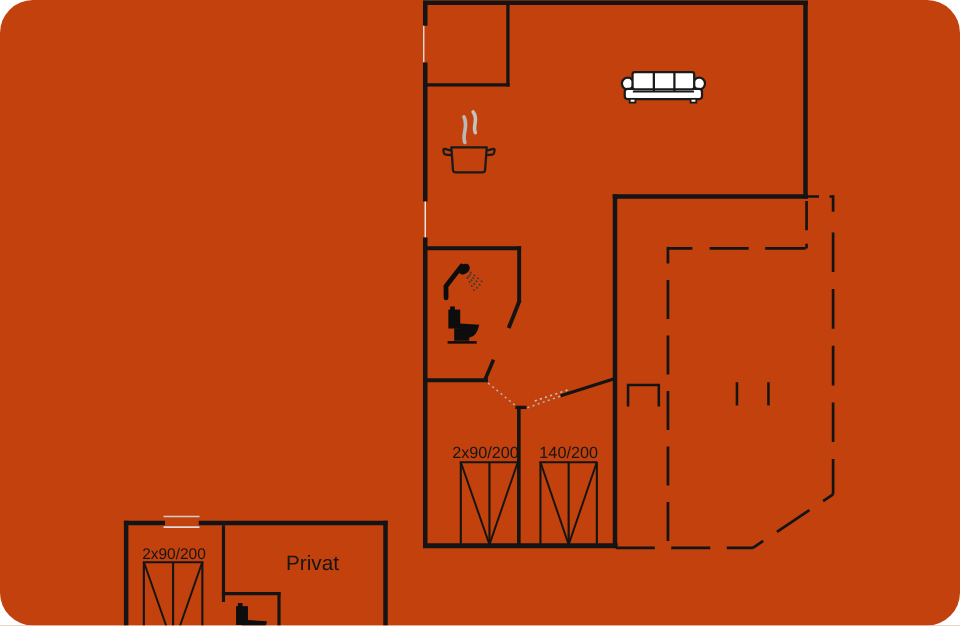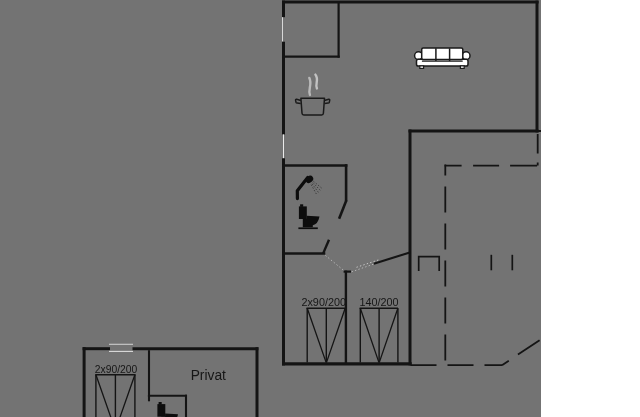--- a/index.html
+++ b/index.html
@@ -1,16 +1,16 @@
 <!DOCTYPE html>
 <html><head>
 <meta charset="utf-8">
 <style>
   html,body{margin:0;padding:0;background:#ffffff;}
-  .wrap{width:541px;height:417px;position:relative;overflow:hidden;background:#737373;}
+  .wrap{width:640px;height:417px;position:relative;overflow:hidden;background:#c2410c;border-radius:22px;}
   text{font-family:"Liberation Sans",sans-serif;fill:#161616;}
 </style>
 </head>
 <body>
 <div class="wrap">
 <svg width="640" height="417" viewBox="0 0 640 417" xmlns="http://www.w3.org/2000/svg">
 <g fill="none" stroke="#141414" stroke-linecap="butt">
 
 <line x1="282" y1="1.9" x2="538.6" y2="1.9" stroke-width="3"></line>
 

